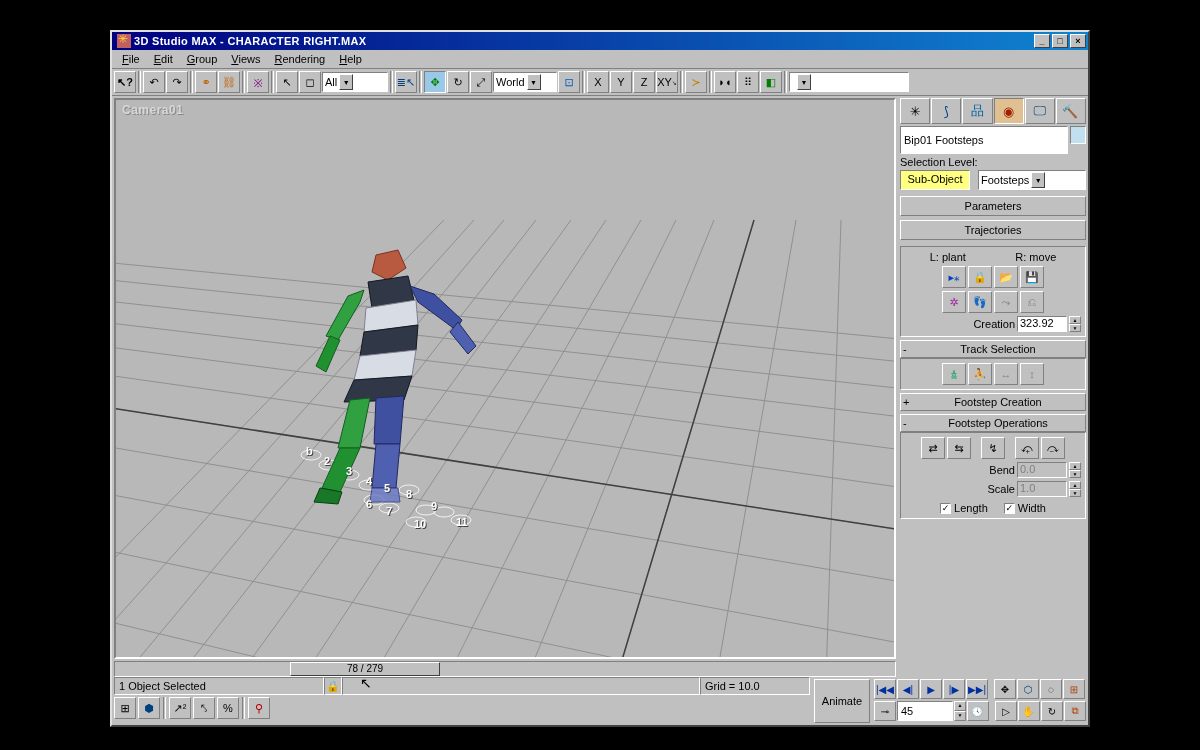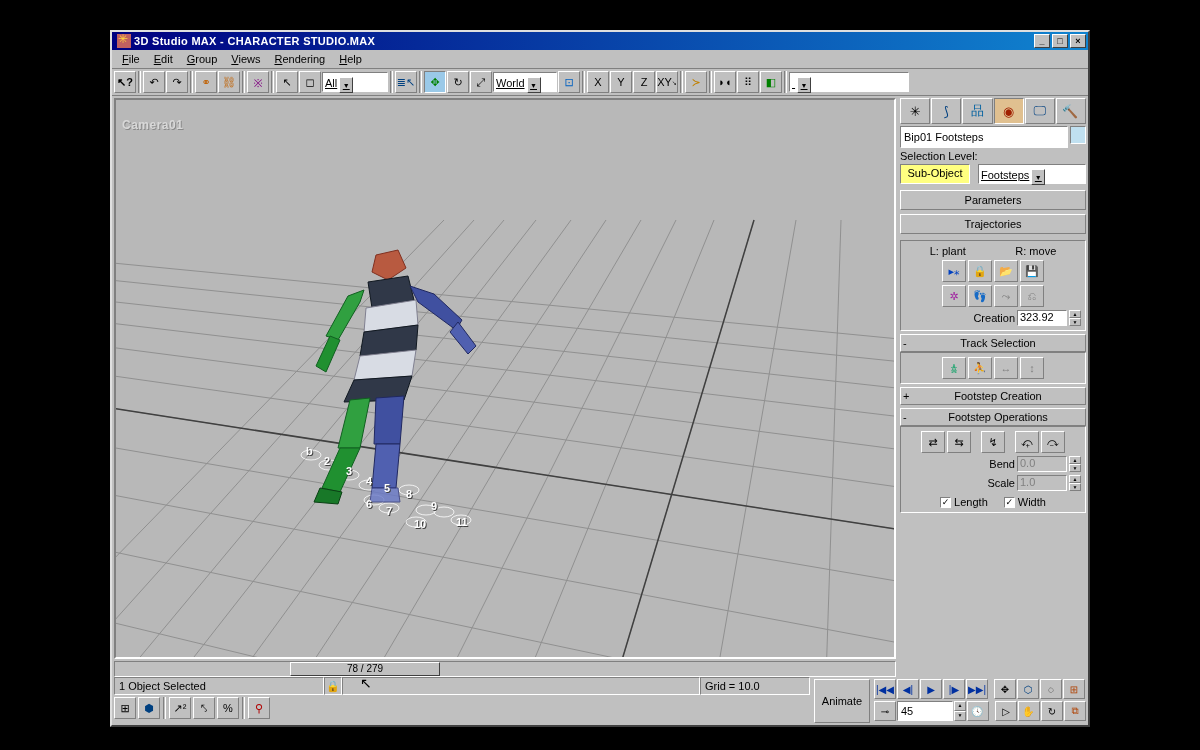--- a/index.html
+++ b/index.html
@@ -18,30 +18,30 @@
   .titlebar-text { font-weight: bold; flex:1; font-size:11px; letter-spacing:0.3px; }
   .winbtns { display:flex; }
   .winbtn { width:16px; height:14px; background:#c0c0c0; border:1px solid; border-color:#fff #404040 #404040 #fff; margin-left:2px; font-size:9px; display:flex; align-items:center; justify-content:center; font-weight:bold; color:#000;}
   .menubar { background:#c0c0c0; height:18px; display:flex; align-items:center; padding:0 4px; gap:2px; }
   .menuitem { padding:1px 6px; cursor:default; }
   .menuitem u { text-decoration: underline; }
   .toolbar { background:#c0c0c0; height:28px; border-top:1px solid #808080; border-bottom:1px solid #808080; display:flex; align-items:center; padding:2px; gap:1px; }
   .tbtn { width:22px; height:22px; background:#c0c0c0; border:1px solid; border-color:#fff #808080 #808080 #fff; display:flex; align-items:center; justify-content:center; font-size:11px; color:#000; }
   .tbtn.active { background:#9ac9e8; border-color:#808080 #fff #fff #808080; }
   .sep { width:3px; height:22px; border-left:1px solid #808080; border-right:1px solid #fff; margin:0 1px; }
-  .combo { height:20px; background:#fff; border:1px solid; border-color:#808080 #fff #fff #808080; display:flex; align-items:flex-start; padding:4px 2px; font-size:11px;text-decoration:underline; }
+  .combo { height:20px; background:#fff; border:1px solid; border-color:#808080 #fff #fff #808080; display:flex; align-items:center; padding:4px 2px; font-size:11px; }
   .combo .arrow { width:14px; height:16px; background:#c0c0c0; border:1px solid; border-color:#fff #404040 #404040 #fff; margin-left:2px; display:flex; align-items:center; justify-content:center; font-size:7px; }
   .maincontent { flex:1; display:flex; overflow:hidden; }
   .viewport { flex:1; background:#b8b8b8; border:2px solid; border-color:#808080 #fff #fff #808080; margin:2px; position:relative; overflow:hidden; }
-  .viewport-label { position:absolute; top:18px; left:6px; color:#d8d8d8; font-size:12px; font-weight:bold; text-shadow:1px 1px 0 #888; letter-spacing:0.5px;}
+  .viewport-label { position:absolute; top:3px; left:6px; color:#d8d8d8; font-size:12px; font-weight:bold; text-shadow:1px 1px 0 #888; letter-spacing:0.5px;}
   .sidebar { width:190px; background:#c0c0c0; display:flex; flex-direction:column; padding:2px; overflow:hidden; }
   .panel-tabs { display:flex; height:26px; gap:1px; margin-bottom:2px; }
   .ptab { flex:1; border:1px solid; border-color:#fff #808080 #808080 #fff; display:flex; align-items:center; justify-content:center; font-size:13px; }
   .ptab.active { background:#e0c090; border-color:#808080 #fff #fff #808080; }
-  .field { background:#fff; border:1px solid; border-color:#808080 #fff #fff #808080; height:22px; padding:1px 3px; display:flex; align-items:center; width:100%; }
+  .field { background:#fff; border:1px solid; border-color:#808080 #fff #fff #808080; height:28px; padding:1px 3px; display:flex; align-items:center; width:100%; }
   .label { font-size:11px; margin:2px 0; }
   .btn { background:#c0c0c0; border:1px solid; border-color:#fff #808080 #808080 #fff; padding:2px 4px; text-align:center; font-size:11px; }
   .btn.pressed { border-color:#808080 #fff #fff #808080; background:#ffff80; }
   .rollout-head { background:#c0c0c0; border:1px solid; border-color:#fff #808080 #808080 #fff; padding:2px; text-align:center; font-size:11px; margin-top:3px; display:flex; align-items:center; }
   .rollout-head .pm { width:10px; text-align:left; }
   .rollout-body { border:1px solid; border-color:#808080 #fff #fff #808080; padding:4px; display:flex; flex-direction:column; gap:3px; }
   .btnrow { display:flex; gap:2px; justify-content:center; }
   .ibtn { width:24px; height:22px; background:#c0c0c0; border:1px solid; border-color:#fff #808080 #808080 #fff; display:flex; align-items:center; justify-content:center; font-size:11px; }
   .ibtn.dis { color:#808080; }
   .spinrow { display:flex; align-items:center; gap:2px; justify-content:flex-end; }
@@ -67,21 +67,21 @@
   
   svg.grid { position:absolute; top:0; left:0; }
 </style>
 </head>
 <body>
 
 <div class="window">
 
   <div class="titlebar">
     <div class="icon"></div>
-    <div class="titlebar-text">3D Studio MAX - CHARACTER STUDIO.MAX</div>
+    <div class="titlebar-text">3D Studio MAX - CHARACTER RIGHT.MAX</div>
     <div class="winbtns">
       <div class="winbtn">_</div>
       <div class="winbtn">□</div>
       <div class="winbtn">×</div>
     </div>
   </div>
 
   <div class="menubar">
     <div class="menuitem"><u>F</u><span>ile</span></div>
     <div class="menuitem"><u>E</u>dit</div>

